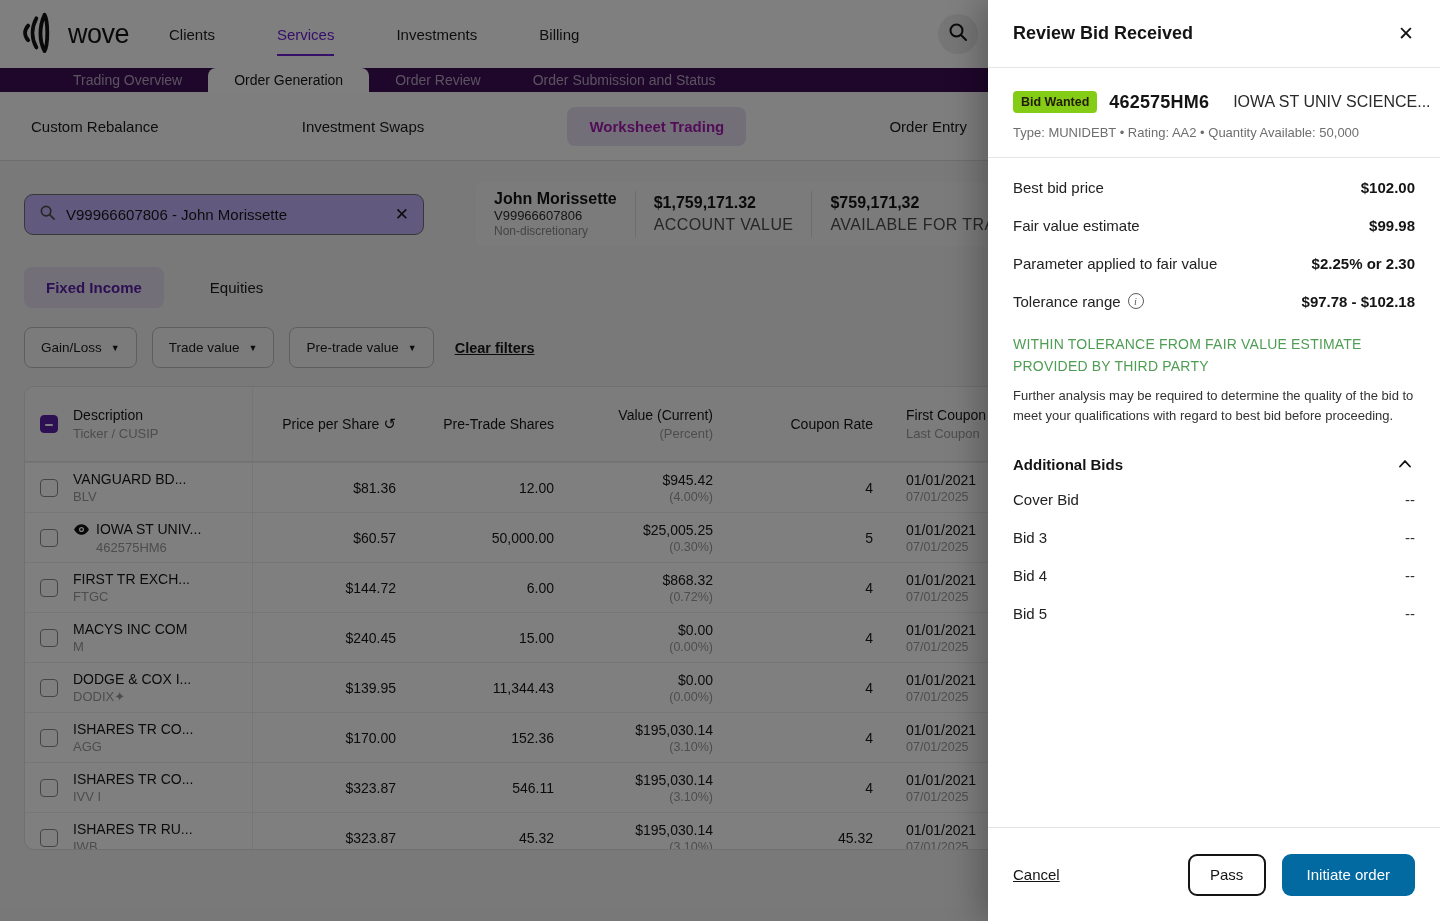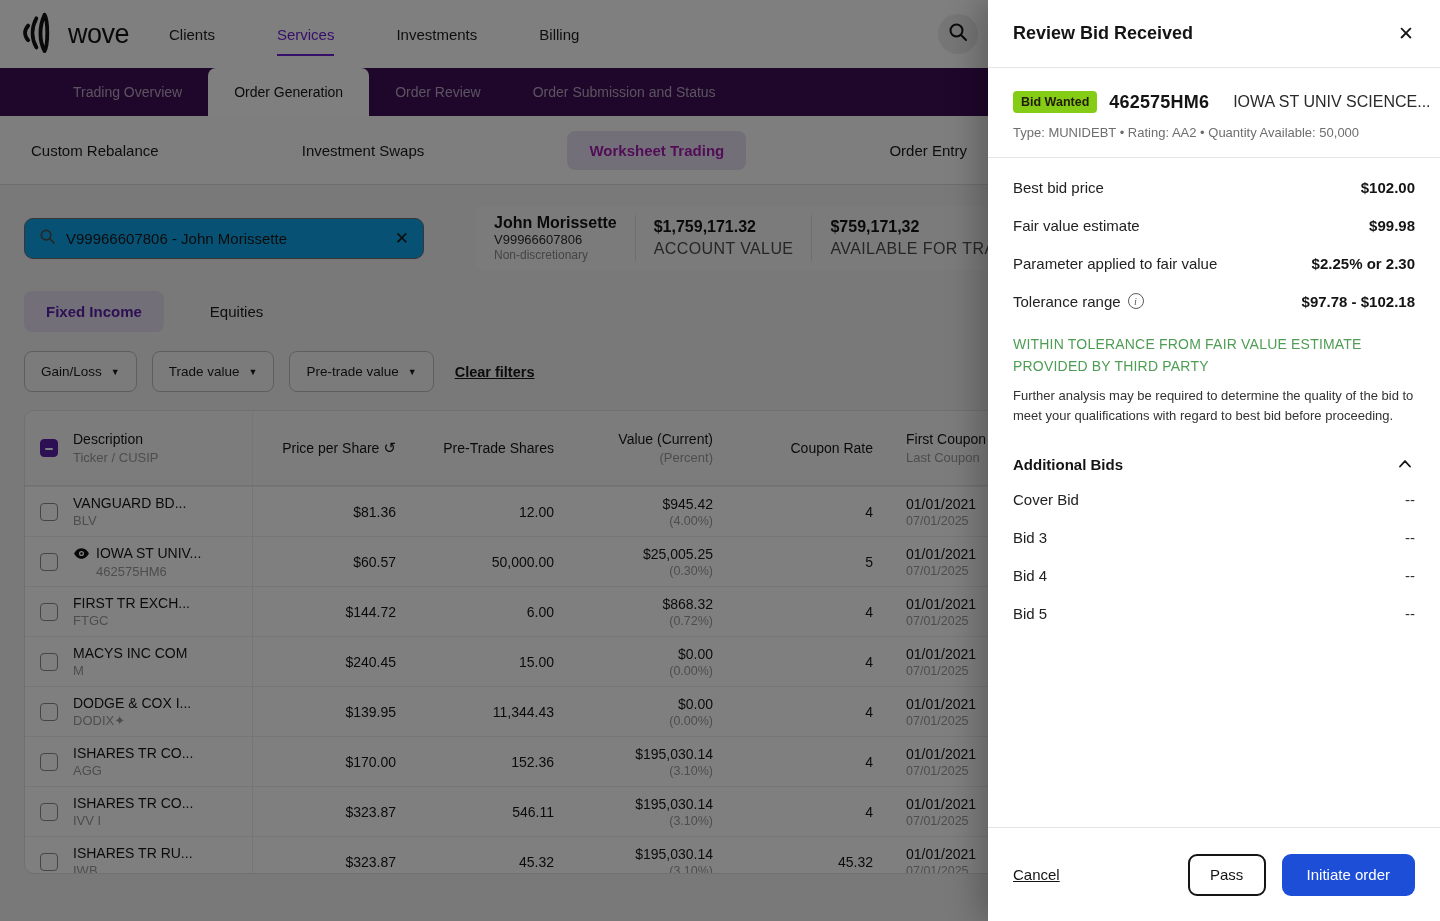--- a/index.html
+++ b/index.html
@@ -13,32 +13,32 @@
   .topnav { position:relative; height:68px; background:#ffffff; display:flex; align-items:center; }
   .logo { display:flex; align-items:center; gap:8px; margin-left:20px; }
   .logo-word { font-size:27px; font-weight:400; letter-spacing:-0.5px; color:#121212; }
   .topnav-links { display:flex; gap:62px; margin-left:40px; }
   .topnav-link { font-size:15px; color:#1c1c1c; position:relative; cursor:pointer; }
   .topnav-link.active { color:#6d1fd1; font-weight:500; }
   .topnav-link.active::after { content:""; position:absolute; left:0; right:0; bottom:-13px; height:2px; background:#6d1fd1; }
   .search-circle { position:absolute; left:938px; top:14px; width:40px; height:40px; border-radius:50%; background:#ececec; display:flex; align-items:center; justify-content:center; cursor:pointer; }
 
   
-  .purplenav { height:48px; background:#3f0d56; display:flex; align-items:stretch; padding-left:47px; }
+  .purplenav { height:24px; background:#3f0d56; display:flex; align-items:stretch; padding-left:47px; }
   .pn-item { display:flex; align-items:center; padding:0 26px; font-size:14px; color:#b6a7c2; cursor:pointer; }
   .pn-item.active { background:#ffffff; color:#161616; font-weight:500; border-radius:8px 8px 0 0; }
 
   
   .tertnav { height:69px; background:#fdfdfd; display:flex; align-items:center; padding-left:31px; gap:50px; border-bottom:1px solid #dcdcdc;justify-content:space-between; }
   .tn-item { font-size:15px; color:#1a1a1a; cursor:pointer; white-space:nowrap; }
   .tn-item.active { background:#e7def3; color:#a21caf; font-weight:700; padding:11px 22px; border-radius:8px; }
 
   
   .content { position:relative; height:746px; background:#f2f2f2; }
-  .search-box { position:absolute; left:24px; top:33px; width:400px; height:41px; border:1.5px solid #6f6f6f; border-radius:9px; background:#0ea5e9; display:flex; align-items:center; padding:0 14px; gap:10px; }
+  .search-box { position:absolute; left:24px; top:33px; width:400px; height:41px; border:1.5px solid #6f6f6f; border-radius:9px; background:#c4b5fd; display:flex; align-items:center; padding:0 14px; gap:10px; }
   .search-box input { border:none; outline:none; background:transparent; flex:1; font-size:15px; color:#161616; font-family:inherit; }
   .search-clear { font-size:17px; color:#1a1a1a; cursor:pointer; font-weight:600; }
 
   .account-card { position:absolute; left:476px; top:21px; width:650px; height:64px; background:#f6f6f6; border-radius:6px; display:flex; align-items:center; overflow:hidden; }
   .ac-col { padding:0 18px; height:46px; display:flex; flex-direction:column; justify-content:center; border-right:1px solid #dcdcdc; }
   .ac-col:last-child { border-right:none; }
   .ac-name { font-size:16px; font-weight:700; color:#141414; line-height:1.15; }
   .ac-id { font-size:13px; color:#2b2b2b; line-height:1.2; }
   .ac-type { font-size:12px; color:#8a8a8a; line-height:1.2; }
   .ac-value { font-size:16px; font-weight:700; color:#141414; margin-bottom:4px; }
@@ -111,21 +111,21 @@
   .chev { cursor:pointer; display:flex; }
   .bid-row { display:flex; align-items:center; justify-content:space-between; height:38px; }
   .bid-label { font-size:15px; color:#222; }
   .bid-value { font-size:15px; color:#333; }
   .ab-rows { margin-top:6px; }
 
   .p-footer { height:94px; border-top:1px solid #e4e4e4; display:flex; align-items:center; padding:0 25px; }
   .cancel-link { font-size:15px; color:#141414; text-decoration:underline; cursor:pointer; }
   .f-spacer { flex:1; }
   .btn-pass { width:78px; height:42px; border:2px solid #141414; border-radius:9px; background:#fff; font-size:15px; color:#141414; font-family:inherit; cursor:pointer; margin-right:16px; }
-  .btn-initiate { height:42px; padding:0 25px; border:none; border-radius:9px; background:#1d4ed8; color:#fff; font-size:15px; font-family:inherit; cursor:pointer; }
+  .btn-initiate { height:42px; padding:0 25px; border:none; border-radius:9px; background:#0369a1; color:#fff; font-size:15px; font-family:inherit; cursor:pointer; }
 </style>
 </head>
 <body>
 
 <div class="stage">
   <div class="main">
 
     <div class="topnav">
       <div class="logo">
         <span>

